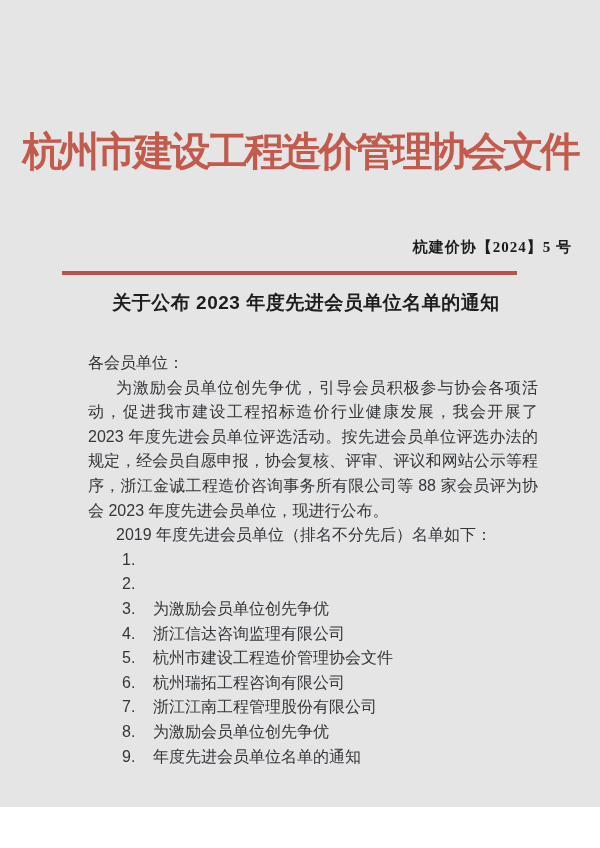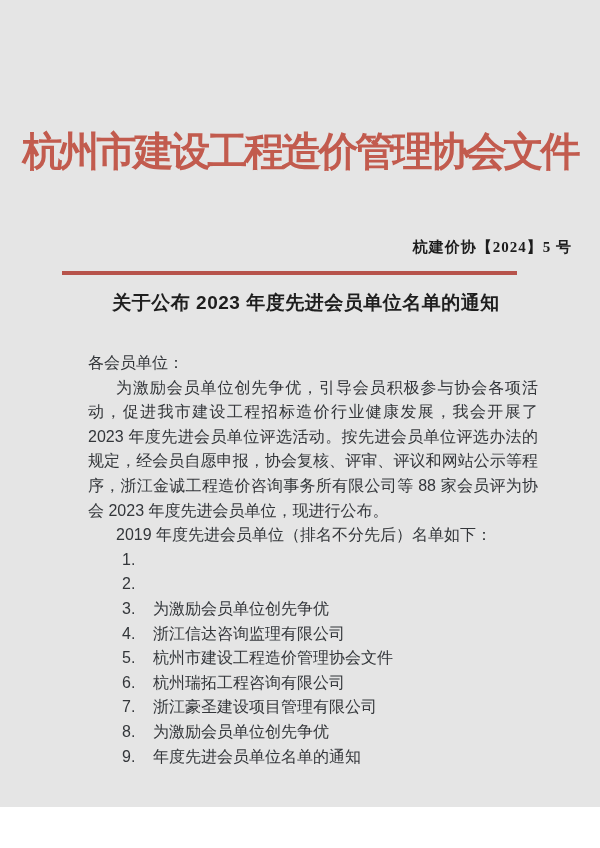--- a/index.html
+++ b/index.html
@@ -129,21 +129,21 @@
       <div class="member-row">
         <span class="member-num">5.</span>
         <span class="member-name">杭州市建设工程造价管理协会文件</span>
       </div>
       <div class="member-row">
         <span class="member-num">6.</span>
         <span class="member-name">杭州瑞拓工程咨询有限公司</span>
       </div>
       <div class="member-row">
         <span class="member-num">7.</span>
-        <span class="member-name">浙江豪圣建设项目管理有限公司</span>
+        <span class="member-name">浙江江南工程管理股份有限公司</span>
       </div>
       <div class="member-row">
         <span class="member-num">8.</span>
         <span class="member-name">为激励会员单位创先争优</span>
       </div>
       <div class="member-row">
         <span class="member-num">9.</span>
         <span class="member-name">年度先进会员单位名单的通知</span>
       </div>
 

